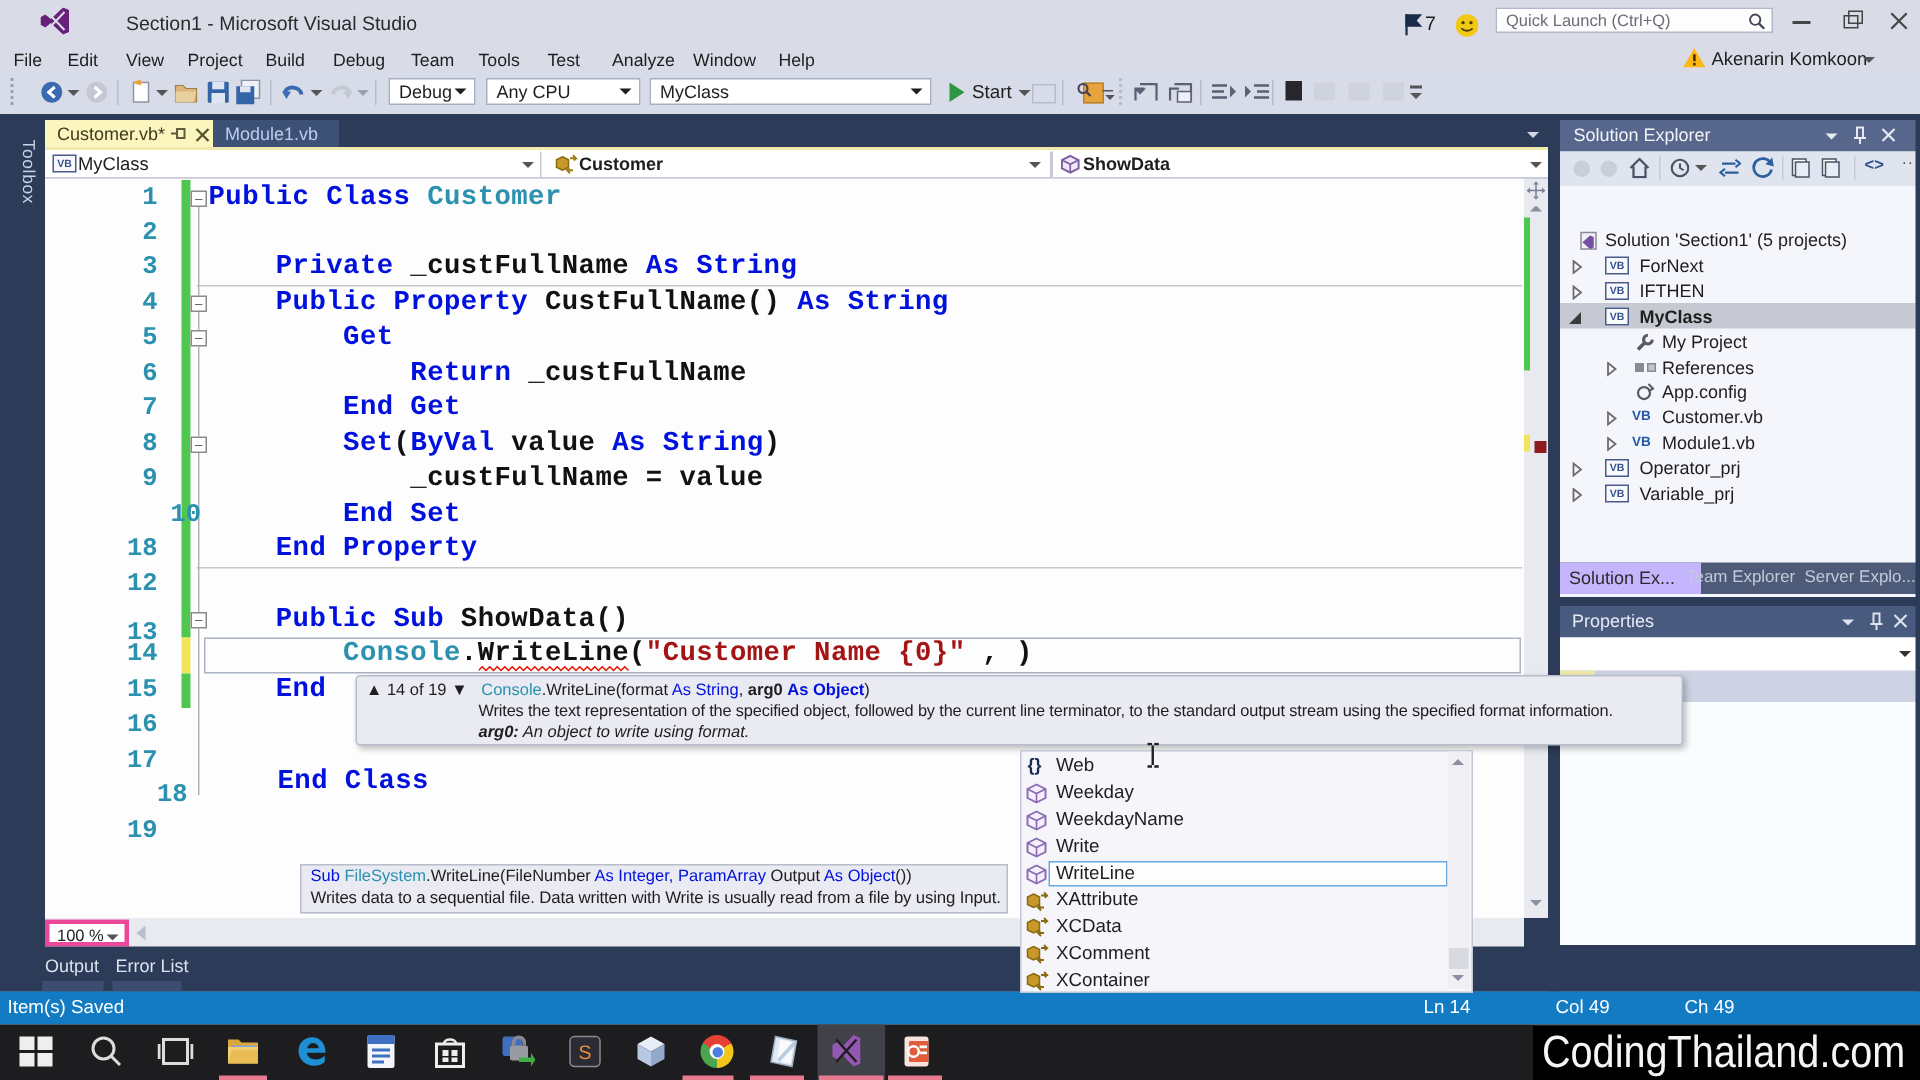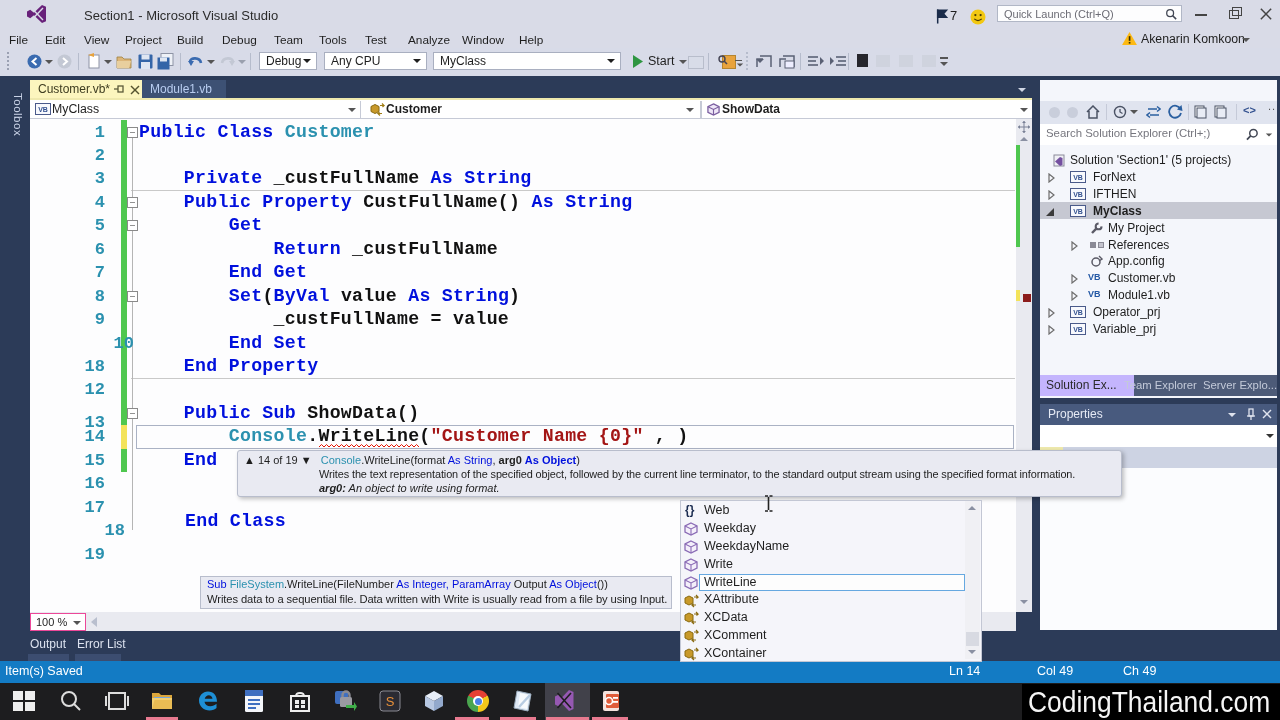--- a/index.html
+++ b/index.html
@@ -286,26 +286,39 @@
       <line x1="0" y1="6" x2="12" y2="6" stroke="#7a8196"></line>
       <line x1="6" y1="0" x2="6" y2="12" stroke="#7a8196"></line>
     </svg>
 <div class="darr abs" style="left:1020px;top:137px;border-top-color:#8a90a2;transform:rotate(180deg);"></div>
 <div class="darr abs" style="left:1020px;top:600px;border-top-color:#8a90a2;"></div>
 <div class="abs" style="left:1016px;top:145px;width:4px;height:102px;background:#4fc74f;"></div>
 <div class="abs" style="left:1016px;top:290px;width:4px;height:11px;background:#f3e35a;"></div>
 <div class="abs" style="left:1023px;top:294px;width:8px;height:8px;background:#8c1c1c;"></div>
 
 <div class="abs" style="left:30px;top:612px;width:986px;height:20px;background:#e9eaf0;"></div>
-<div class="abs" style="left:30px;top:613px;width:56px;height:18px;background:#fff;border:1px solid #ec4899;box-sizing:border-box;font-size:11px;line-height:16px;padding-left:5px;color:#1e1e1e;">100 %<span class="darr" style="position:absolute;right:4px;top:7px;border-top-color:#555;"></span></div>
+<div class="abs" style="left:30px;top:613px;width:56px;height:18px;background:#fff;border:3px solid #ec4899;box-sizing:border-box;font-size:11px;line-height:16px;padding-left:5px;color:#1e1e1e;">100 %<span class="darr" style="position:absolute;right:4px;top:7px;border-top-color:#555;"></span></div>
 <div class="abs" style="left:91px;top:617px;width:0;height:0;border-top:5px solid transparent;border-bottom:5px solid transparent;border-right:6px solid #b9bfce;"></div>
 
 <div class="abs" style="left:1032px;top:76px;width:8px;height:585px;background:#2c3b58;"></div>
 
 <div class="abs" style="left:1040px;top:80px;width:240px;height:550px;background:#f4f6fb;"></div>
+<div class="abs" style="left:1040px;top:80px;width:240px;height:21px;background:#57678c;">
+  <div class="abs" style="left:9px;top:3px;font-size:12px;color:#f0f2f8;">Solution Explorer</div>
+  <div class="darr" style="position:absolute;left:177px;top:9px;border-top-color:#e8ebf4;"></div>
+  <svg class="abs" style="left:194px;top:4px" width="12" height="13" viewBox="0 0 12 13">
+        <rect x="4" y="1" width="4" height="7" fill="none" stroke="#e8ebf4" stroke-width="1.3"></rect>
+        <line x1="6" y1="8" x2="6" y2="12" stroke="#e8ebf4" stroke-width="1.3"></line>
+        <line x1="2" y1="8" x2="10" y2="8" stroke="#e8ebf4" stroke-width="1.3"></line>
+      </svg>
+  <svg class="abs" style="left:214px;top:5px" width="10" height="10" viewBox="0 0 10 10">
+        <line x1="1" y1="1" x2="9" y2="9" stroke="#e8ebf4" stroke-width="1.4"></line>
+        <line x1="9" y1="1" x2="1" y2="9" stroke="#e8ebf4" stroke-width="1.4"></line>
+      </svg>
+</div>
 
 <div class="abs" style="left:1040px;top:101px;width:240px;height:23px;background:#e0e4ef;"></div>
 <div class="abs" style="left:1268px;top:100px;font-size:11px;color:#555;letter-spacing:1px;">..</div>
 <svg class="abs" style="left:1048px;top:106px" width="13" height="13" viewBox="0 0 13 13">
       <circle cx="6.5" cy="6.5" r="5.5" fill="#c9cedb"></circle>
     </svg>
 <svg class="abs" style="left:1066px;top:106px" width="13" height="13" viewBox="0 0 13 13">
       <circle cx="6.5" cy="6.5" r="5.5" fill="#c9cedb"></circle>
     </svg>
 <svg class="abs" style="left:1086px;top:105px" width="14" height="14" viewBox="0 0 14 14">
@@ -329,28 +342,20 @@
       <rect x="1" y="1" width="9" height="11" fill="#fff" stroke="#4a5264"></rect>
       <rect x="3" y="3" width="9" height="10" fill="#e8ecf5" stroke="#4a5264"></rect>
     </svg>
 <svg class="abs" style="left:1214px;top:105px" width="14" height="14" viewBox="0 0 14 14">
       <rect x="1" y="1" width="9" height="11" fill="#fff" stroke="#4a5264"></rect>
       <rect x="3" y="3" width="9" height="10" fill="#e8ecf5" stroke="#4a5264"></rect>
     </svg>
 <div class="abs" style="left:1236px;top:104px;width:1px;height:16px;background:#c5cad8;"></div>
 <div class="abs" style="left:1243px;top:104px;font-size:11px;font-weight:bold;color:#33518f;">&lt;&gt;</div>
 
-<div class="abs" style="left:1040px;top:124px;width:240px;height:21px;background:#fff;">
-  <div class="abs" style="left:6px;top:3px;font-size:11.4px;color:#76767e;">Search Solution Explorer (Ctrl+;)</div>
-  <svg class="abs" style="left:206px;top:4px;" width="13" height="13" viewBox="0 0 14 14">
-        <circle cx="8" cy="5.6" r="4" fill="none" stroke="#424754" stroke-width="1.6"></circle>
-        <line x1="5" y1="8.6" x2="1" y2="12.6" stroke="#424754" stroke-width="1.9"></line>
-      </svg>
-  <div class="darr" style="position:absolute;left:225px;top:9px;border-top-color:#555;transform:scale(0.8);"></div>
-</div>
 <div id="setree">
 <svg class="abs" style="left:1051px;top:154.0px" width="14" height="13" viewBox="0 0 14 13">
         <rect x="3" y="1" width="10" height="11" fill="#f0f0f5" stroke="#8a8a9a"></rect>
         <polygon points="9,3 4,7.5 9,12 11.5,11 11.5,4" fill="#7450a0"></polygon>
       </svg>
 <div class="treerow" style="left:1070px;top:152.0px;">Solution 'Section1' (5 projects)</div>
 <svg class="abs" style="left:1048px;top:172.9px" width="7" height="10" viewBox="0 0 7 10">
         <polygon points="1,1 6,5 1,9" fill="none" stroke="#6d6d6d" stroke-width="1.2"></polygon>
       </svg>
 <div class="vbbox" style="left:1070px;top:170.9px;">VB</div>

